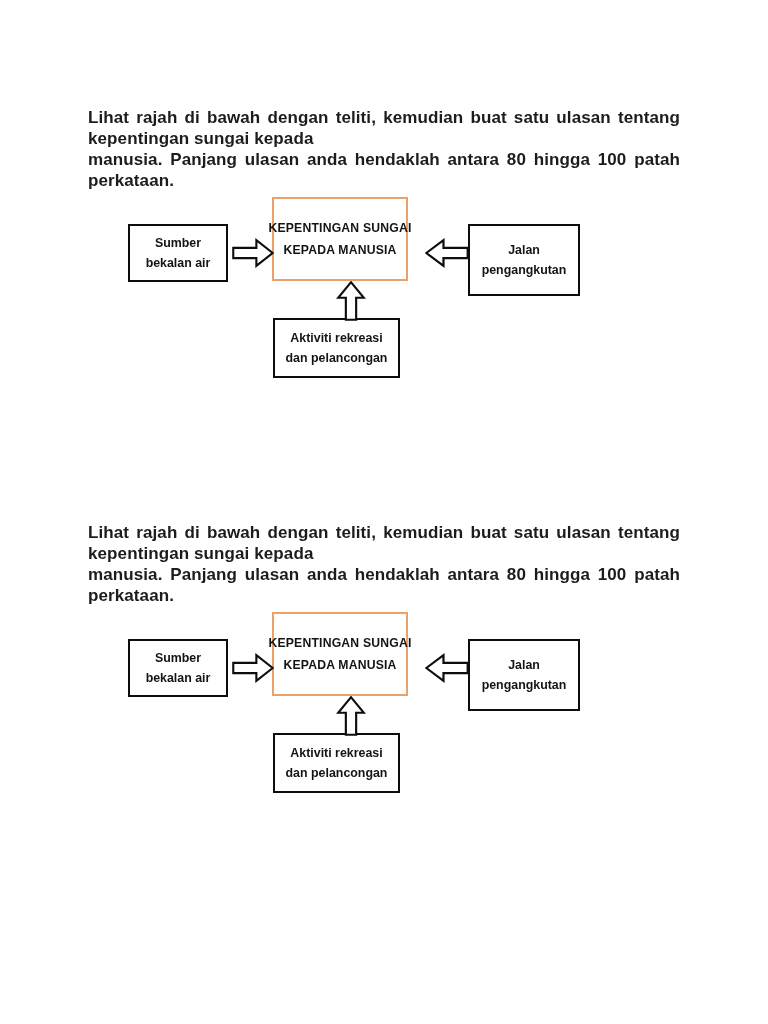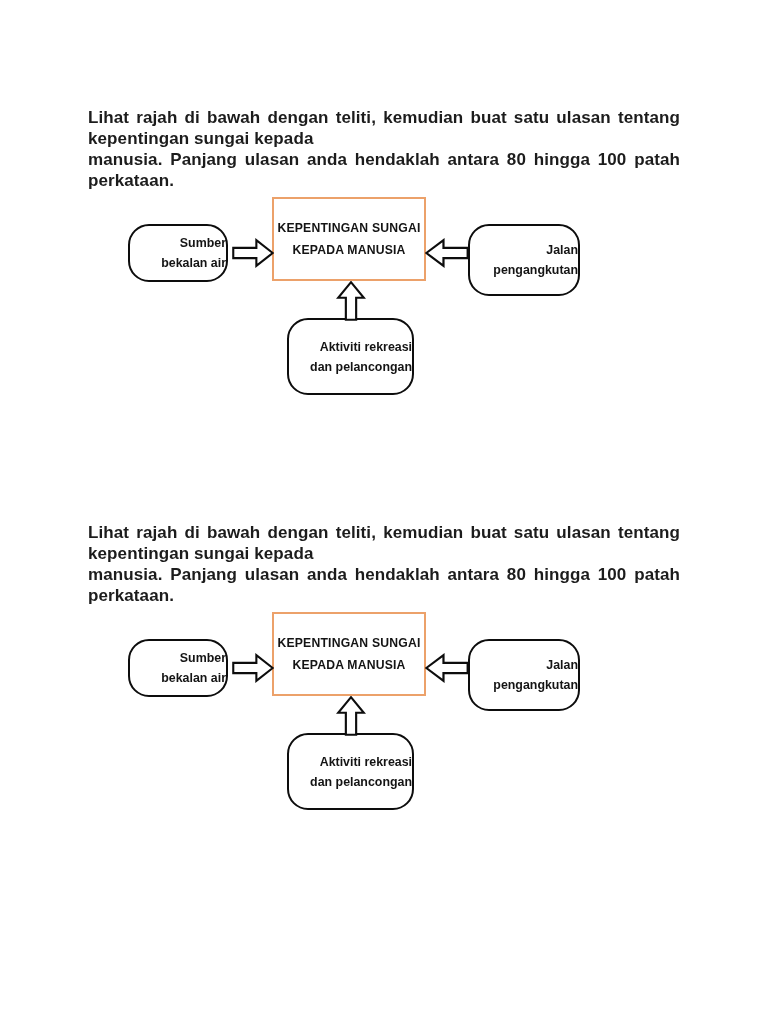--- a/index.html
+++ b/index.html
@@ -57,44 +57,43 @@
   }
 
   .node .line {
     display: block;
     white-space: nowrap;
   }
 
   
   .node-round {
     border: 2.4px solid #0d0d0d;
-    border-radius: 21px;
+    border-radius: 0;
     font-size: 12.4px;
     line-height: 20px;
     font-weight: 600;
     color: #141414;
-    align-items: flex-end;
   }
 
   
   .node-center {
     border: 2.2px solid #ECA16A;
     border-radius: 0;
     font-size: 12.2px;
     line-height: 22px;
     font-weight: 600;
     color: #141414;
     letter-spacing: 0.2px;
   }
 
   
   .n-left   { left: 128px; top: 36px;  width: 100px; height: 58px; }
-  .n-center { left: 272px; top: 9px;   width: 154px; height: 84px; }
+  .n-center { left: 272px; top: 9px;   width: 136px; height: 84px; }
   .n-right  { left: 468px; top: 36px;  width: 112px; height: 72px; }
-  .n-bottom { left: 287px; top: 130px; width: 127px; height: 77px; }
+  .n-bottom { left: 273px; top: 130px; width: 127px; height: 60px; }
 
   
   .arrow {
     position: absolute;
     display: block;
   }
   .a-left-to-center  { left: 232px; top: 50px; width: 42px; height: 30px; }
   .a-right-to-center { left: 425px; top: 50px; width: 44px; height: 30px; }
   .a-bottom-to-center{ left: 336px; top: 93px; width: 30px; height: 40px; }
 

